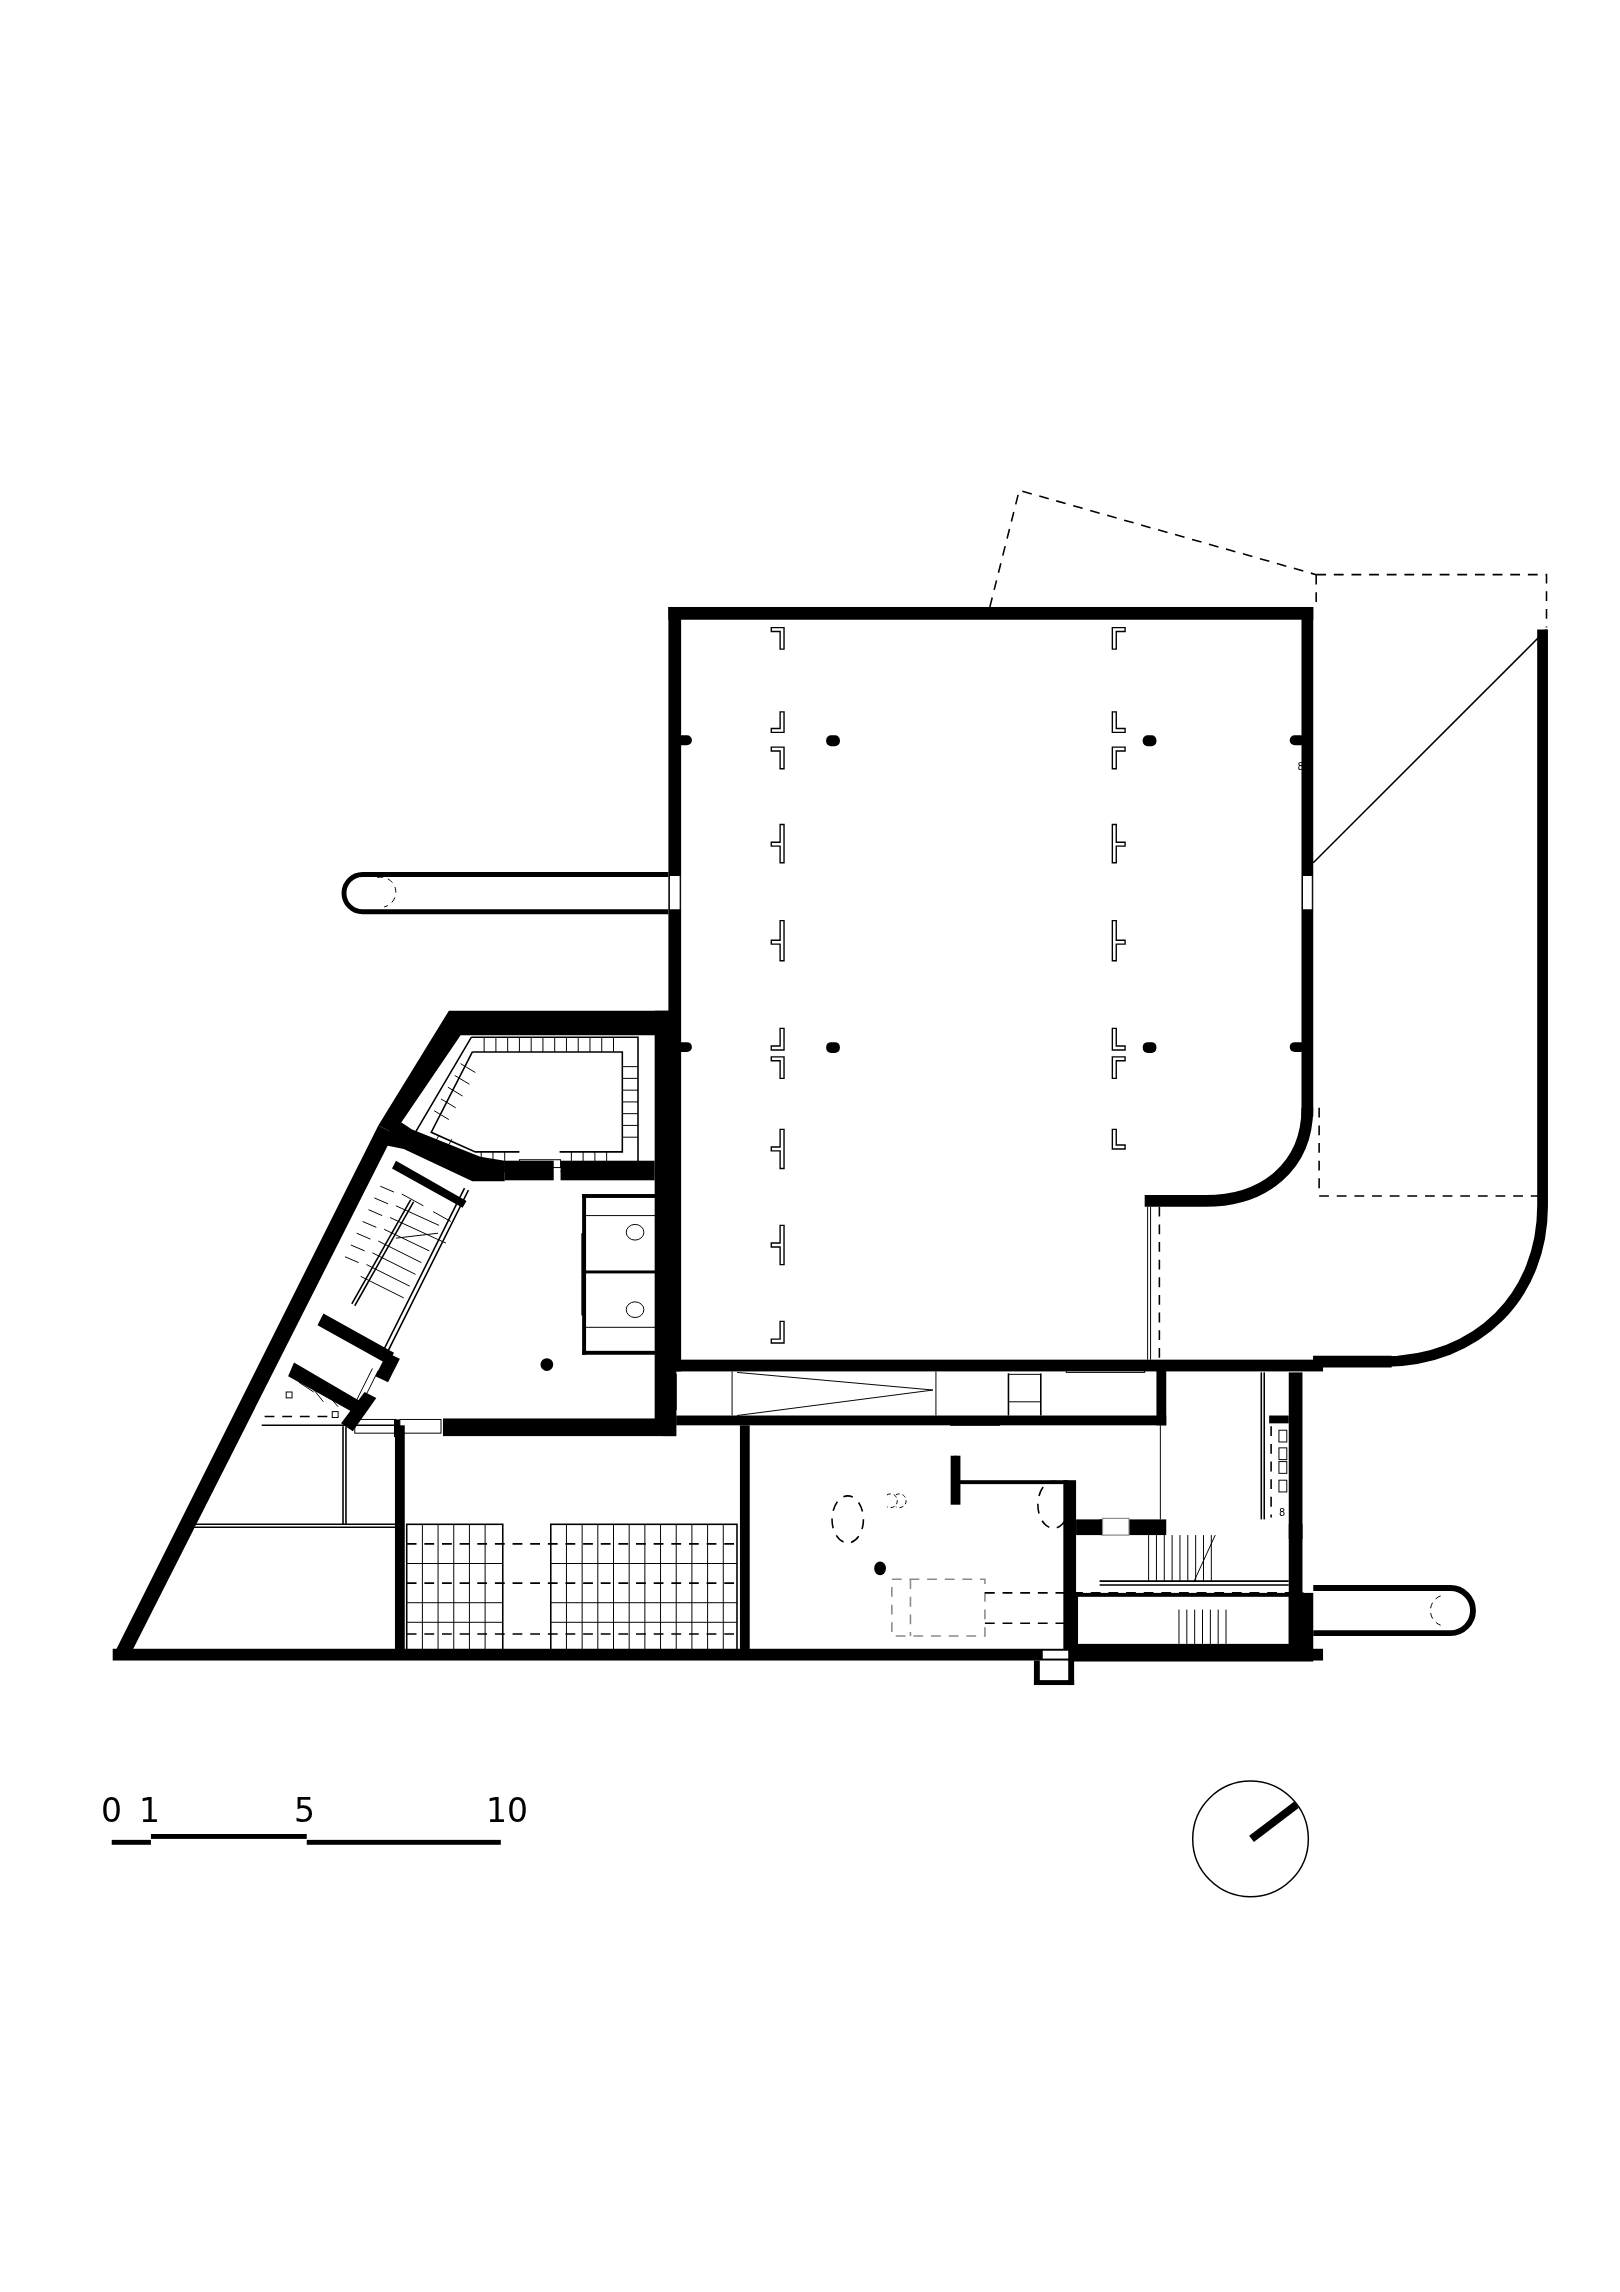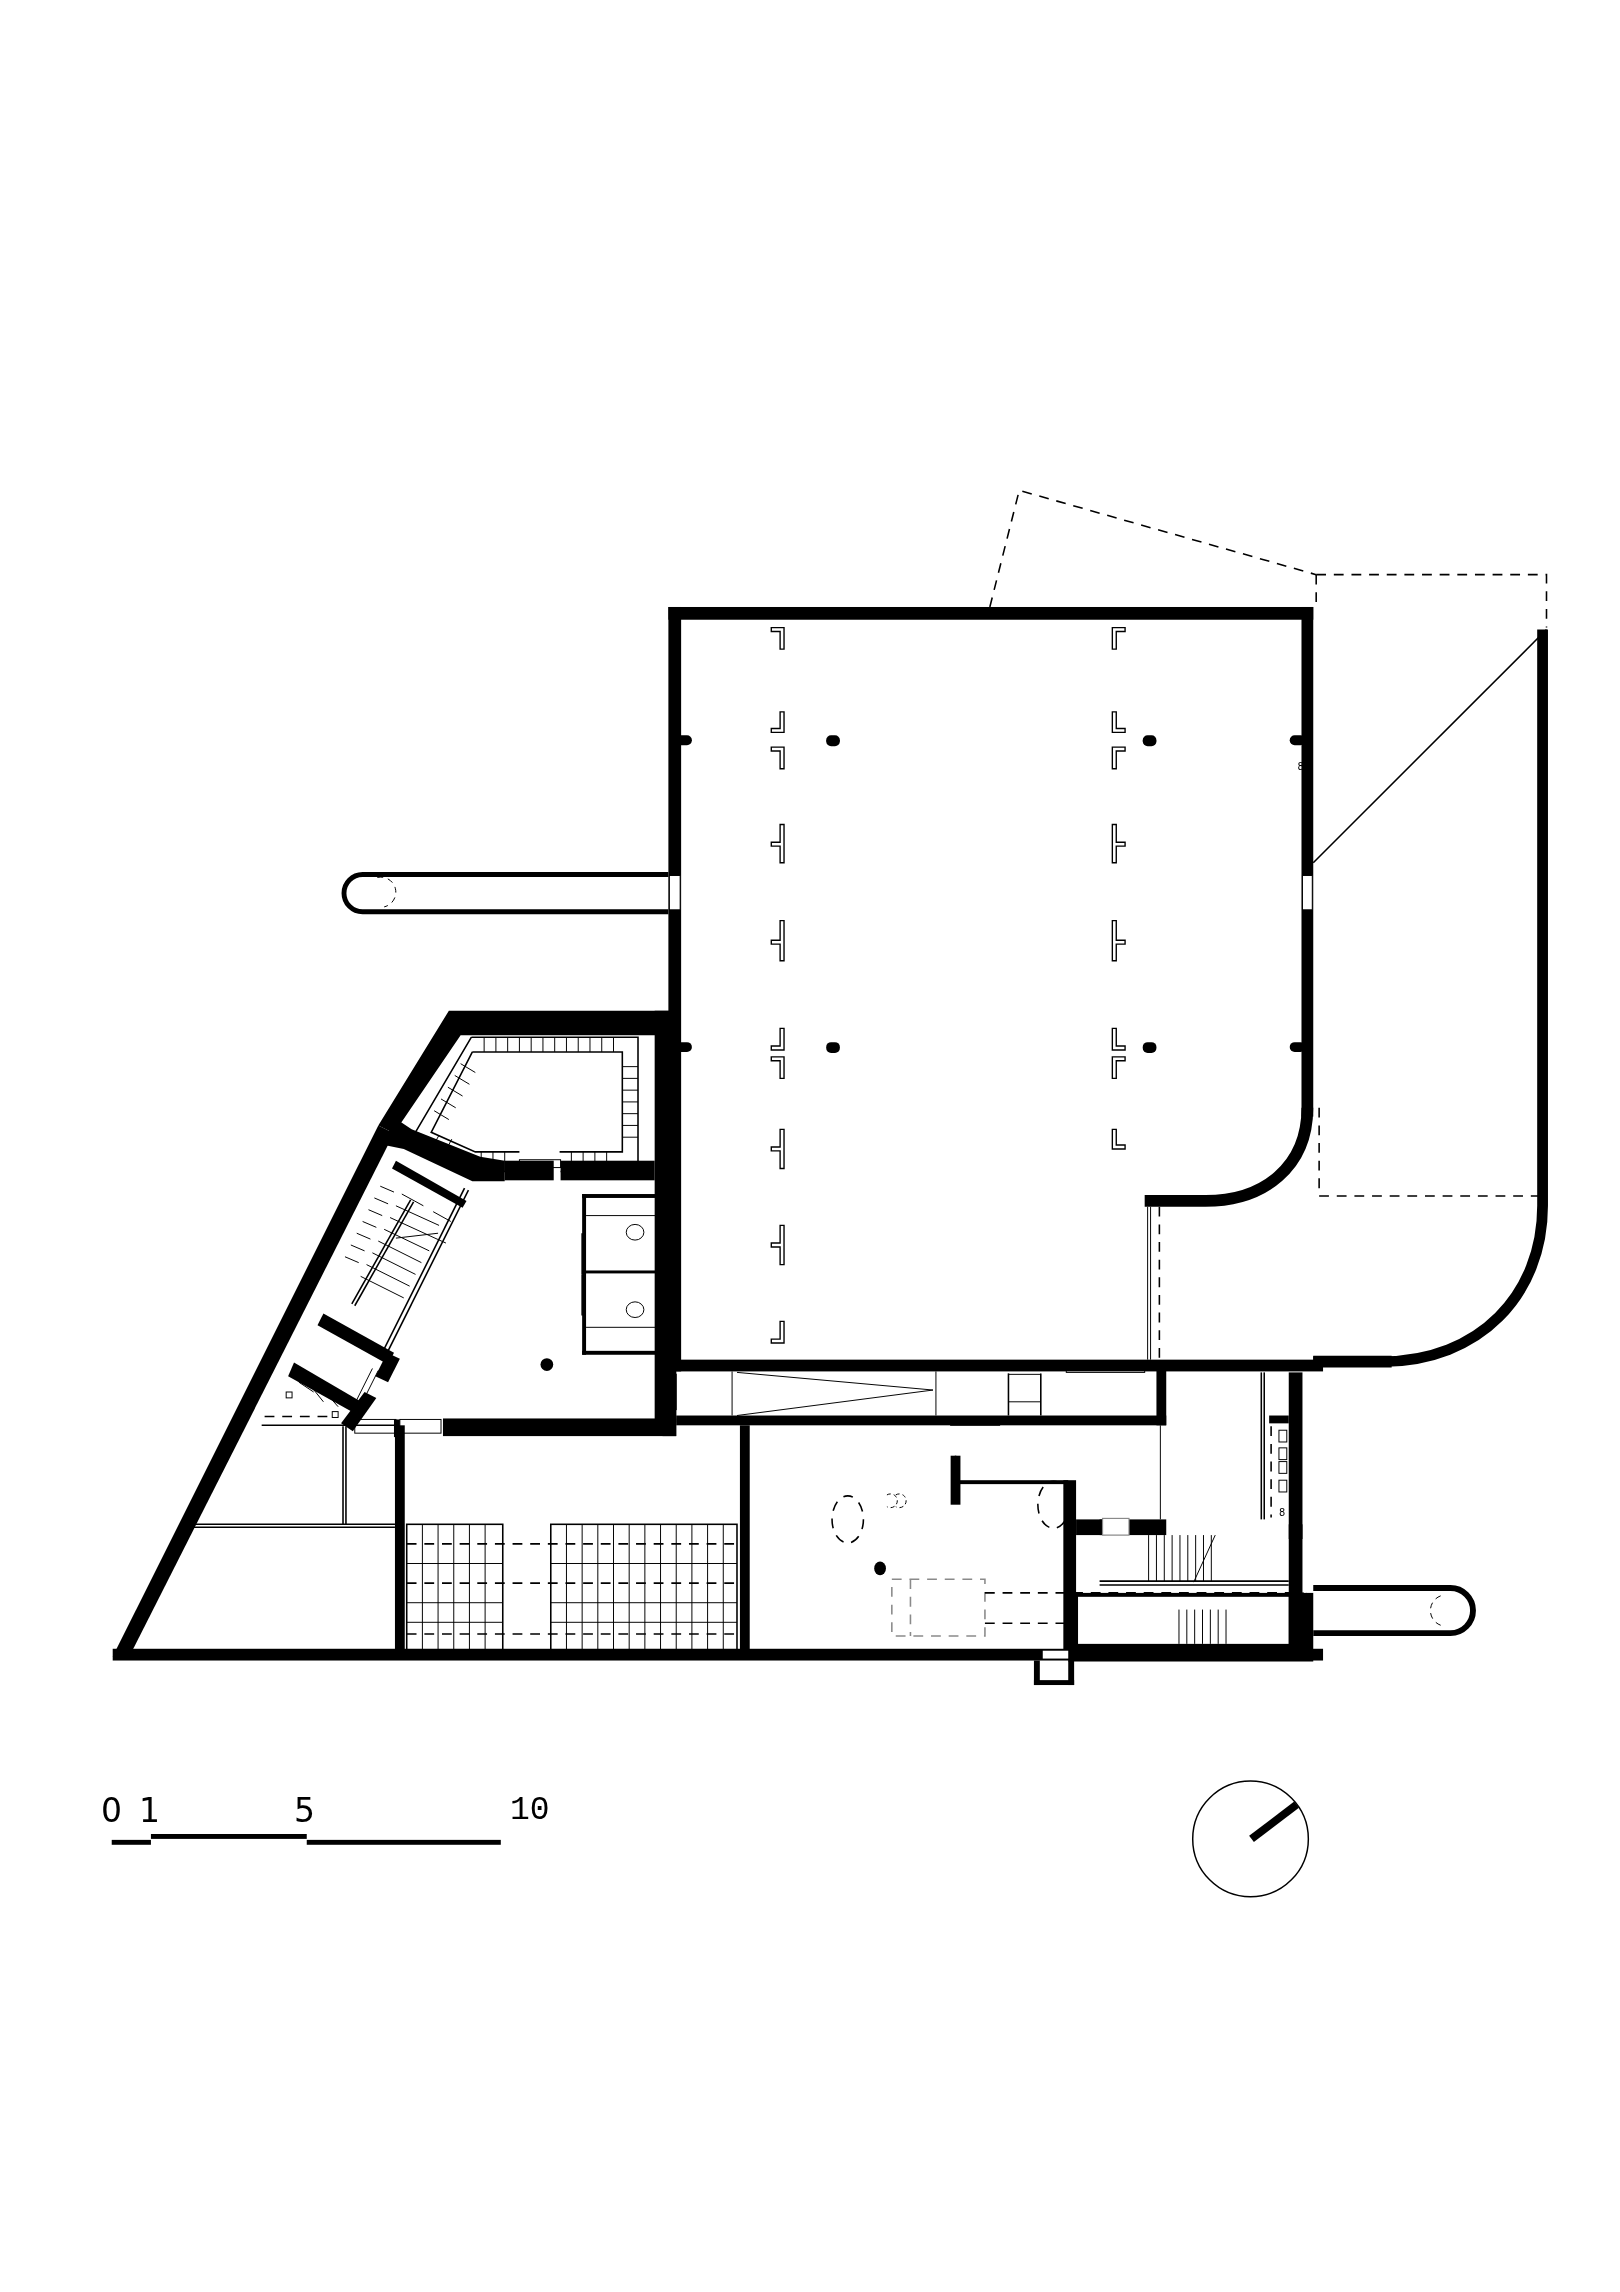--- a/index.html
+++ b/index.html
@@ -354,14 +354,14 @@
 
   <g>
     <circle cx="1276" cy="1876" r="59" fill="none" stroke="#000" stroke-width="1.5"></circle>
     <line x1="1277" y1="1876" x2="1323" y2="1841" stroke="#000" stroke-width="8" stroke-linecap="butt"></line>
   </g>
 </svg>
 
 <span class="scale-label" style="left:101px; top:1794px;">0</span>
 <span class="scale-label" style="left:139px; top:1794px;">1</span>
 <span class="scale-label" style="left:294px; top:1794px;">5</span>
-<span class="scale-label" style="left:510px; top:1794px;font-family:Liberation Mono, monospace;">10</span>
+<span class="scale-label" style="left:486px; top:1794px;">10</span>
 
 
 </body></html>

